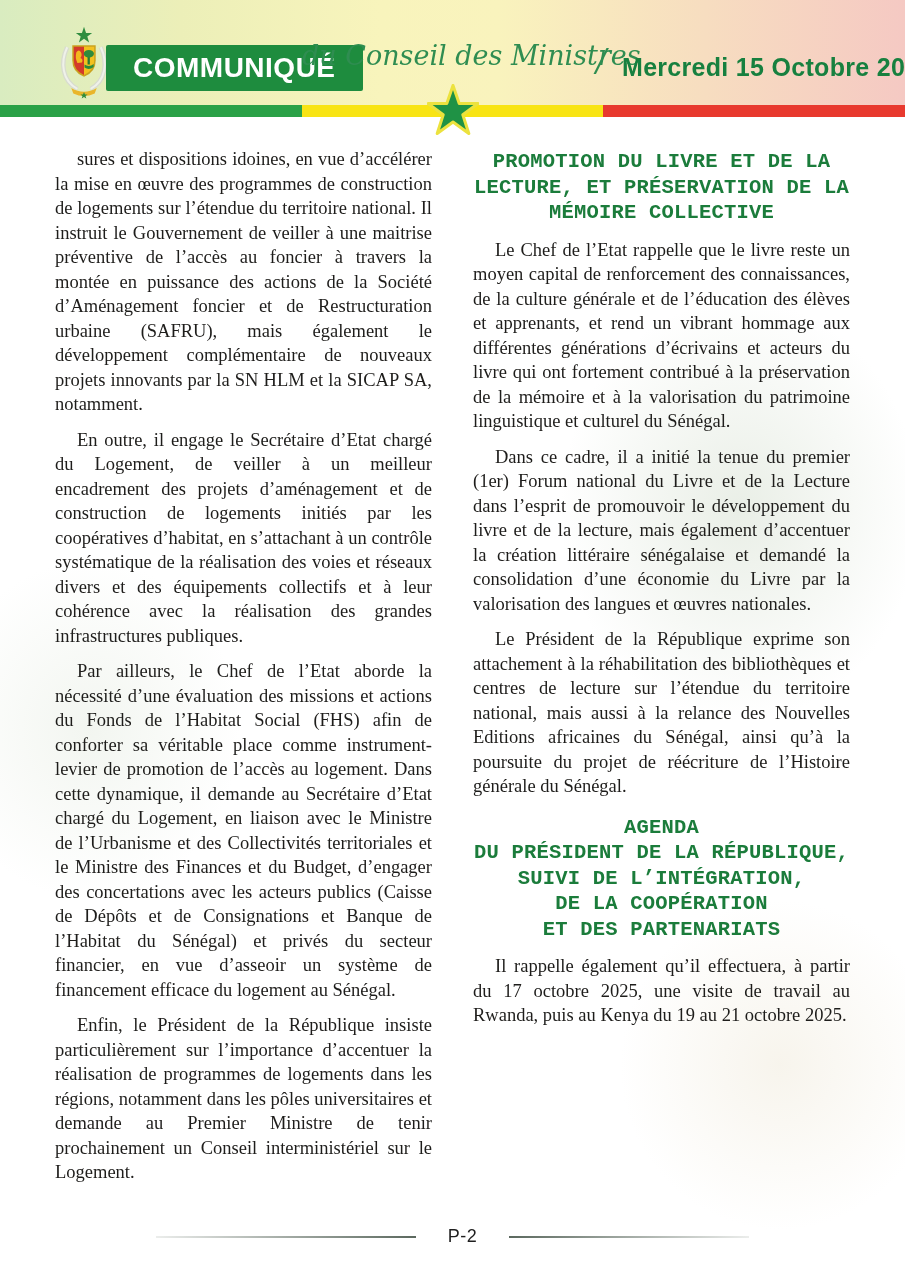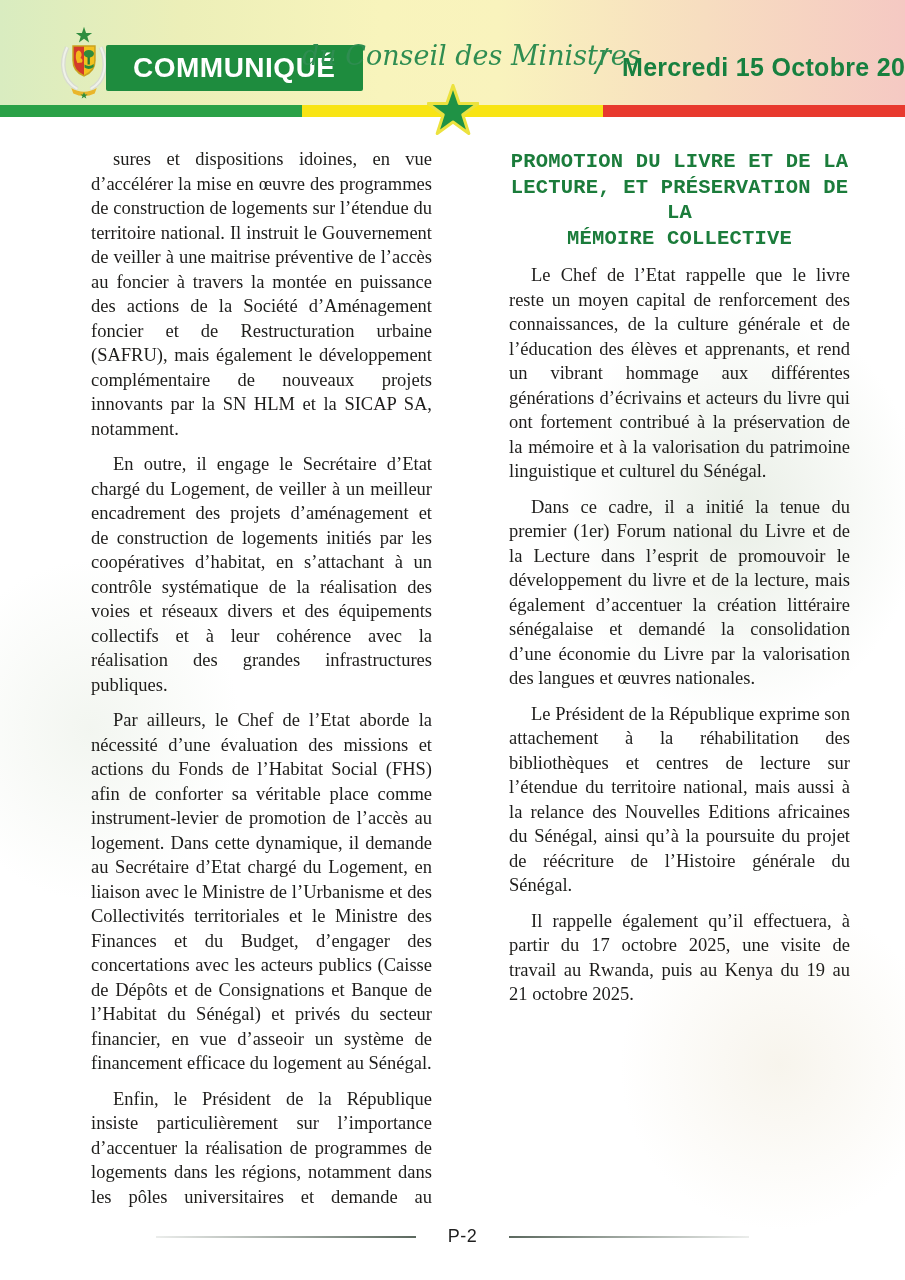--- a/index.html
+++ b/index.html
@@ -49,21 +49,21 @@
   .stripe .s-green  { flex:1; background:#2aa147; }
   .stripe .s-yellow { flex:1; background:#f8e414; }
   .stripe .s-red    { flex:1; background:#e8392e; }
   .flag-star { position:absolute; left:427px; top:-21px; width:52px; height:52px; }
 
   
   .columns {
     position:absolute; top:147px; left:55px; width:795px; height:1066px;
     display:flex; gap:41px; z-index:1; overflow:hidden;
   }
-  .col { width:377px;margin-left:36px; }
+  .col { width:377px; }
   p.body {
     margin:0 0 11px; text-align:justify; text-indent:22px;
     font-size:18.5px; line-height:24.5px; color:#1e1d1b; hyphens:auto;
   }
   h2.green {
     font-family:Liberation Mono, monospace; font-weight:bold;
     color:#1b7c3b; font-size:20.5px; line-height:25.5px; text-align:center;
     margin:2px 0 12px; white-space:pre-line; letter-spacing:.2px;
   }
   h2.agenda { margin-top:16px; }
@@ -133,20 +133,25 @@
       <p class="body">Par ailleurs, le Chef de l’Etat aborde la nécessité d’une évaluation des missions et actions du Fonds de l’Habitat Social (FHS) afin de conforter sa véritable place comme instrument-levier de promotion de l’accès au logement. Dans cette dynamique, il demande au Secrétaire d’Etat chargé du Logement, en liaison avec le Ministre de l’Urbanisme et des Collectivités territoriales et le Ministre des Finances et du Budget, d’engager des concertations avec les acteurs publics (Caisse de Dépôts et de Consignations et Banque de l’Habitat du Sénégal) et privés du secteur financier, en vue d’asseoir un système de financement efficace du logement au Sénégal.</p>
       <p class="body">Enfin, le Président de la République insiste particulièrement sur l’importance d’accentuer la réalisation de programmes de logements dans les régions, notamment dans les pôles universitaires et demande au Premier Ministre de tenir prochainement un Conseil interministériel sur le Logement.</p>
     </section>
     <section class="col">
       <h2 class="green">PROMOTION DU LIVRE ET DE LA
 LECTURE, ET PRÉSERVATION DE LA
 MÉMOIRE COLLECTIVE</h2>
       <p class="body">Le Chef de l’Etat rappelle que le livre reste un moyen capital de renforcement des connaissances, de la culture générale et de l’éducation des élèves et apprenants, et rend un vibrant hommage aux différentes générations d’écrivains et acteurs du livre qui ont fortement contribué à la préservation de la mémoire et à la valorisation du patrimoine linguistique et culturel du Sénégal.</p>
       <p class="body">Dans ce cadre, il a initié la tenue du premier (1er) Forum national du Livre et de la Lecture dans l’esprit de promouvoir le développement du livre et de la lecture, mais également d’accentuer la création littéraire sénégalaise et demandé la consolidation d’une économie du Livre par la valorisation des langues et œuvres nationales.</p>
       <p class="body">Le Président de la République exprime son attachement à la réhabilitation des bibliothèques et centres de lecture sur l’étendue du territoire national, mais aussi à la relance des Nouvelles Editions africaines du Sénégal, ainsi qu’à la poursuite du projet de réécriture de l’Histoire générale du Sénégal.</p>
+      <h2 class="green agenda">AGENDA
+DU PRÉSIDENT DE LA RÉPUBLIQUE,
+SUIVI DE L’INTÉGRATION,
+DE LA COOPÉRATION
+ET DES PARTENARIATS</h2>
       <p class="body">Il rappelle également qu’il effectuera, à partir du 17 octobre 2025, une visite de travail au Rwanda, puis au Kenya du 19 au 21 octobre 2025.</p>
     </section>
   </main>
 
   <footer class="footer">
     <span class="rule rule-left"></span>
     <span class="pageno">P-2</span>
     <span class="rule rule-right"></span>
   </footer>
 

